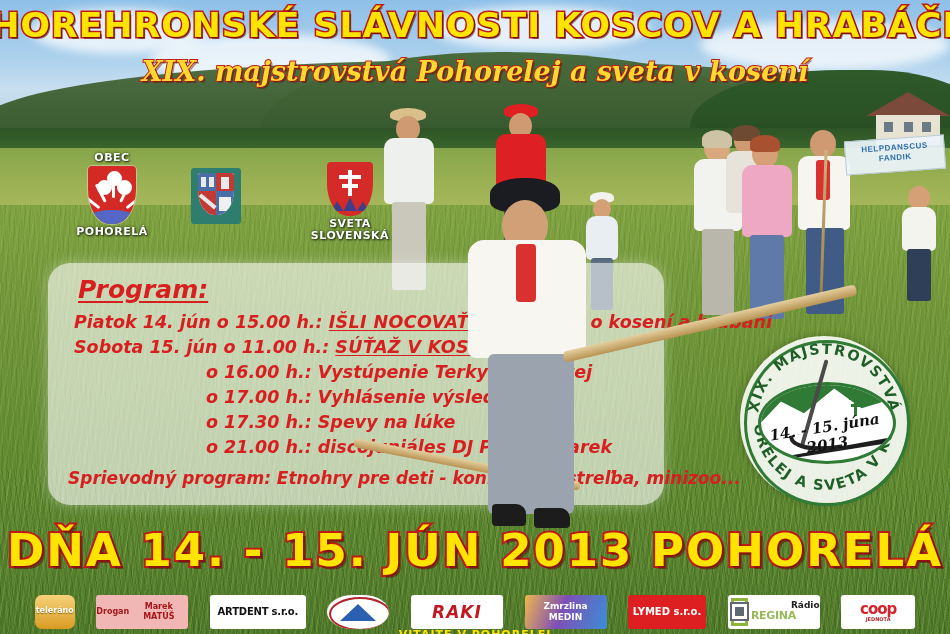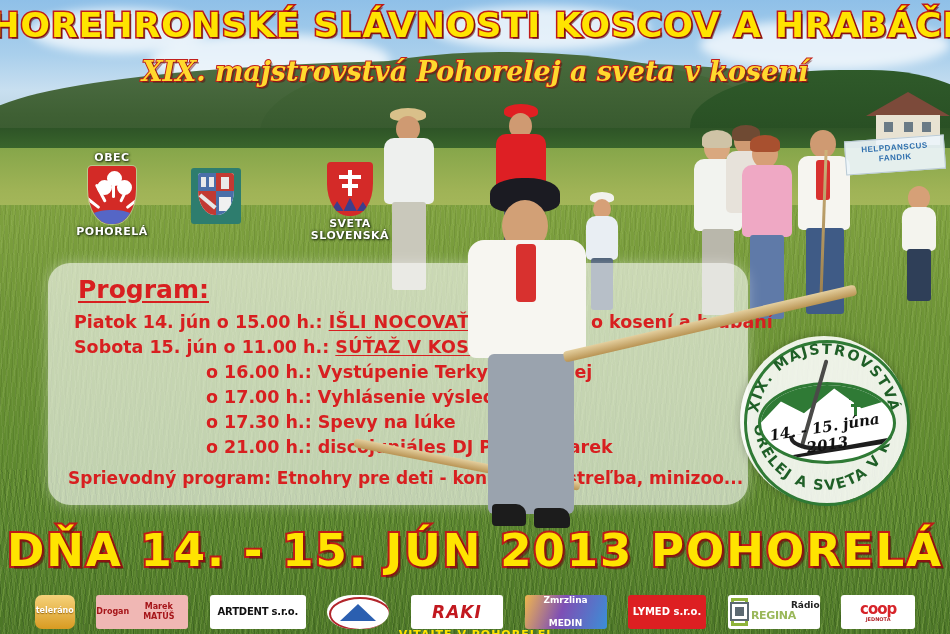--- a/index.html
+++ b/index.html
@@ -173,26 +173,27 @@
     position:absolute;left:4px;bottom:5px;width:38px;height:17px;
     background:#3D3E8C;
     clip-path:polygon(0 100%,16% 42%,33% 100%,50% 22%,68% 100%,84% 45%,100% 100%);
   }
   .shield-matica .cross-v{position:absolute;left:21px;top:8px;width:4px;height:26px;background:#fff;}
   .shield-matica .cross-h1{position:absolute;left:12px;top:13px;width:22px;height:4px;background:#fff;}
   .shield-matica .cross-h2{position:absolute;left:15px;top:22px;width:16px;height:4px;background:#fff;}
 
   
   .program-panel{
-    position:absolute;left:48px;top:263px;width:700px;height:242px;
+    position:absolute;left:48px;top:263px;width:616px;height:242px;
     background:rgba(255,255,255,.62);
     border-radius:22px;
     box-shadow:0 0 14px rgba(255,255,255,.35);
     padding:10px 18px 0 18px;
     box-sizing:border-box;
+    font-style:italic;
   }
   .program-title{
     font-family:"DejaVu Sans", sans-serif;
     font-weight:bold;font-size:25px;color:#D81F20;
     text-decoration:underline;text-underline-offset:3px;
     margin:2px 0 6px 12px;
   }
   .prow{
     font-family:"DejaVu Sans", sans-serif;
     font-weight:bold;font-size:17.5px;color:#D81F20;
@@ -293,21 +294,21 @@
   .sp-artdent{width:96px;background:#fff;color:#111;font-size:10px;letter-spacing:-.2px;}
   .sp-mtn{width:62px;background:#fff;border-radius:50%/60%;position:relative;}
   .sp-mtn .tri{position:absolute;left:13px;top:9px;width:0;height:0;
     border-left:18px solid transparent;border-right:18px solid transparent;
     border-bottom:17px solid #2b5fb0;}
   .sp-mtn .ringo{position:absolute;left:2px;top:2px;width:58px;height:30px;
     border:2px solid #b2262b;border-radius:50%;}
   .sp-raki{width:92px;background:#fff;color:#c2181f;font-size:17px;letter-spacing:1px;
            font-style:italic;}
   .sp-zmrz{width:82px;background:linear-gradient(110deg,#f0b64e,#7e4fb5 45%,#3b8fd6);
-           flex-direction:column;line-height:1.15;color:#fff;font-size:9px;justify-content:space-between;}
+           flex-direction:column;line-height:1.15;color:#fff;font-size:9px;}
   .sp-lymed{width:78px;background:#dd1f22;color:#fff;font-size:10px;}
   .sp-regina{width:92px;background:#fff;display:flex;align-items:center;gap:3px;
              justify-content:flex-start;padding-left:3px;}
   .sp-regina .sq{width:22px;height:22px;border:3px solid #8fb43a;display:flex;
                  align-items:center;justify-content:center;}
   .sp-regina .sq i{width:9px;height:9px;background:#5d6a72;display:block;
                    box-shadow:0 0 0 3px #fff,0 0 0 5px #5d6a72;}
   .sp-regina .tx{display:flex;flex-direction:column;line-height:1.05;text-align:left;}
   .sp-regina .r1{font-size:9px;color:#222;padding-left:40px;}
   .sp-regina .r2{font-size:11px;color:#9ab85a;letter-spacing:-.3px;}

